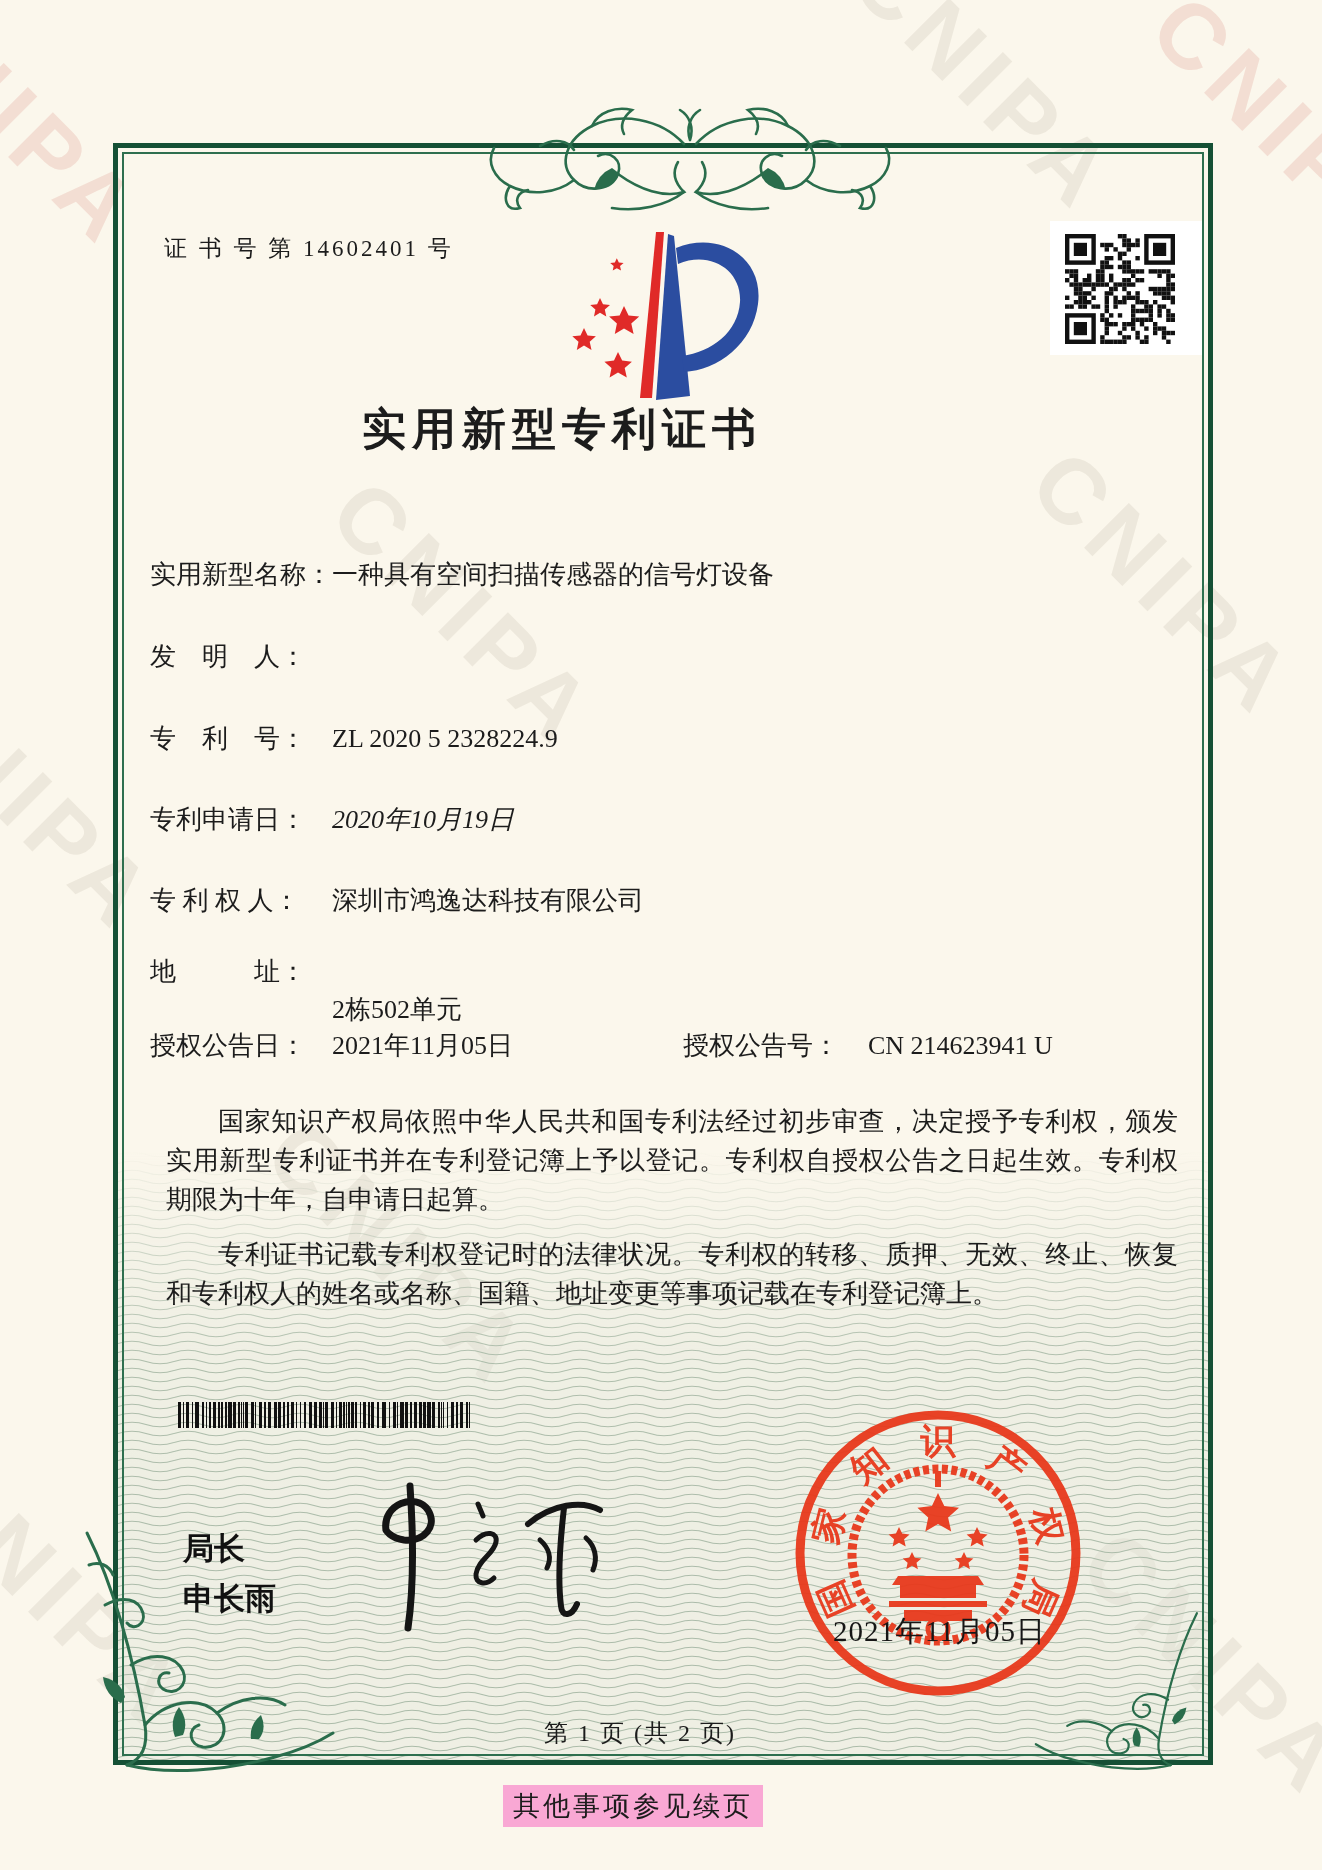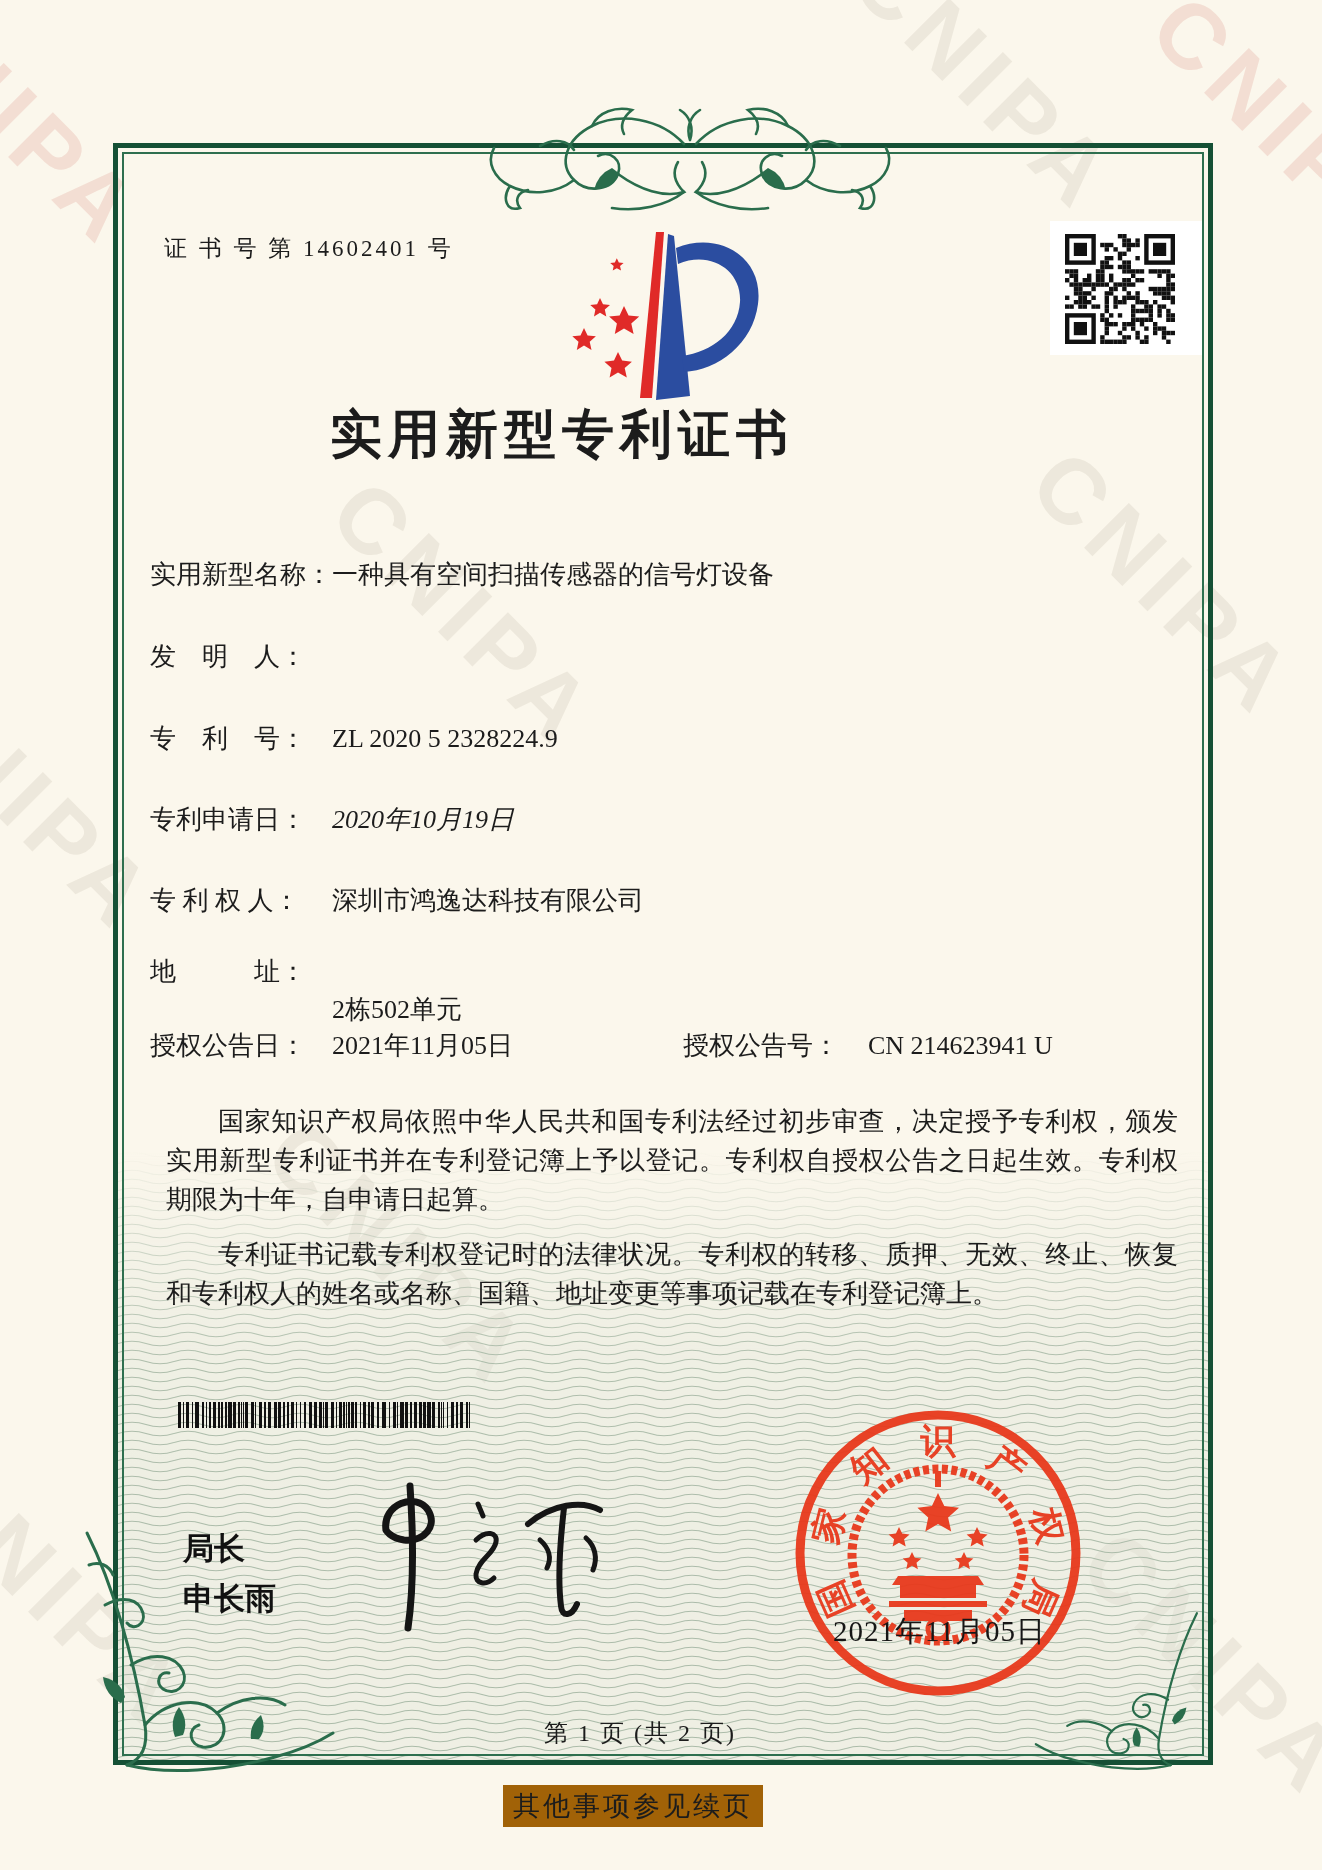--- a/index.html
+++ b/index.html
@@ -12,26 +12,26 @@
   
   .wm{font-family:"Liberation Sans",sans-serif;font-weight:bold;font-size:92px;letter-spacing:10px;
       transform:rotate(45deg);transform-origin:left top;white-space:nowrap;user-select:none;}
   .wm-gray{color:rgba(168,158,136,0.16);}
   .wm-red{color:rgba(210,100,90,0.17);}
   
   .lbl,.val{font-size:26px;line-height:34px;white-space:nowrap;}
   .lbl{left:150px;}
   .val{left:332px;}
   #cert-number{left:164px;top:233px;font-size:23px;letter-spacing:3px;}
-  #cert-title{left:162px;top:400px;width:800px;text-align:center;font-size:52px;font-weight:bold;letter-spacing:6px;}
+  #cert-title{left:162px;top:400px;width:800px;text-align:center;font-size:44px;font-weight:bold;letter-spacing:6px;}
   #body-paragraphs{left:150px;top:1086px;width:1044px;font-size:26px;line-height:39px;text-align:justify;}
   #body-paragraphs p{margin:16px;text-indent:2em;}
   #page-footer{left:140px;top:1717px;width:1000px;text-align:center;font-size:24px;letter-spacing:2px;}
   #continuation{left:133px;top:1788px;width:1000px;text-align:center;font-size:27px;}
-  #continuation span{background:#a16207;padding:6px 10px;letter-spacing:3px;}
+  #continuation span{background:#f9a8d4;padding:6px 10px;letter-spacing:3px;}
   .director{font-family:"Liberation Sans","DejaVu Sans",sans-serif;font-weight:bold;font-size:31px;color:#111;}
   
   #seal{left:790px;top:1405px;width:296px;height:296px;opacity:0.95;}
   #seal-ring-text span{position:absolute;left:50%;top:50%;font-size:35px;font-weight:bold;color:#e8391c;
        font-family:"Liberation Serif",serif;}
   #seal-date{left:812px;top:1612px;width:255px;text-align:center;font-size:29px;letter-spacing:1px;color:#161616;}
   #qr-box{left:1050px;top:221px;width:152px;height:134px;background:#ffffff;}
 </style>
 </head>
 <body>

